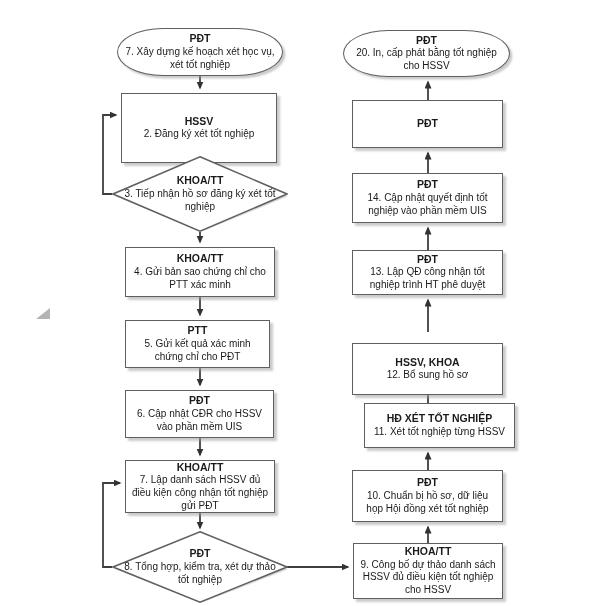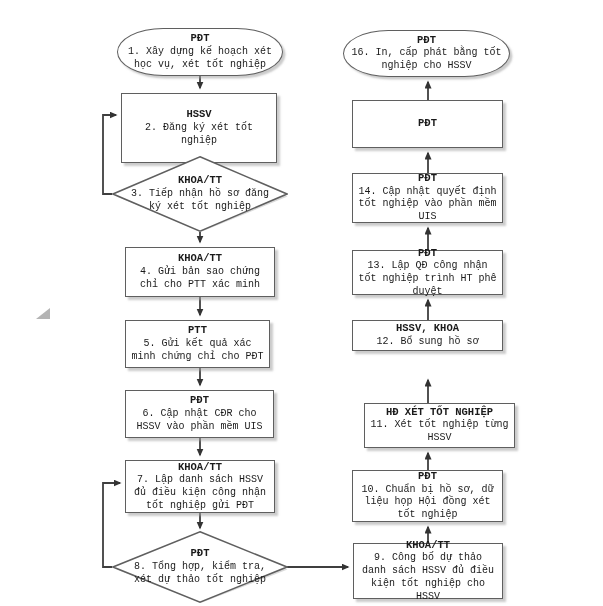--- a/index.html
+++ b/index.html
@@ -1,18 +1,18 @@
 <!DOCTYPE html>
 <html><head>
 <meta charset="utf-8">
 <style>
   html,body{margin:0;padding:0;background:#ffffff;}
   .canvas{
     position:relative;width:603px;height:606px;background:#ffffff;
-    font-family:Liberation Mono, monospace;color:#1a1a1a;overflow:hidden;
+    font-family:Liberation Sans, sans-serif;color:#1a1a1a;overflow:hidden;
   }
   .connectors{position:absolute;left:0;top:0;width:603px;height:606px;pointer-events:none;}
   .node{
     position:absolute;box-sizing:border-box;display:flex;flex-direction:column;
     justify-content:center;align-items:center;text-align:center;
     font-size:10px;line-height:1.28;padding:2px 5px;
   }
   .rect{
     background:#ffffff;border:1.5px solid #5f5f5f;
     box-shadow:2.5px 2.5px 2px rgba(160,160,160,.55);
@@ -67,21 +67,21 @@
       <path d="M428,100 L428,82" marker-end="url(#ah)"></path>
     </g>
   </svg>
 
   <svg class="artifact-triangle" width="15" height="12">
     <polygon points="14,0 14,11 0,11" fill="#b4b4b4"></polygon>
   </svg>
 
   <div class="node oval" style="left:117px;top:28px;width:166px;height:48px">
     <span class="hdr">PĐT</span>
-    <span class="lbl">1. Xây dựng kế hoạch xét học vụ, xét tốt nghiệp</span>
+    <span class="lbl">7. Xây dựng kế hoạch xét học vụ, xét tốt nghiệp</span>
   </div>
 
   <div class="node rect" style="left:121px;top:93px;width:156px;height:70px">
     <span class="hdr">HSSV</span>
     <span class="lbl">2. Đăng ký xét tốt nghiệp</span>
   </div>
 
   <div class="node diamond" style="left:112px;top:156px;width:176px;height:76px">
     <svg class="dshape" viewBox="0 0 176 76" preserveAspectRatio="none">
       <polygon points="90,2.5 175.5,40.5 90,75.5 4.5,40.5" fill="#bbbbbb" opacity="0.55"></polygon>
@@ -132,37 +132,37 @@
   <div class="node rect" style="left:352px;top:470px;width:151px;height:52px">
     <span class="hdr">PĐT</span>
     <span class="lbl">10. Chuẩn bị hồ sơ, dữ liệu họp Hội đồng xét tốt nghiệp</span>
   </div>
 
   <div class="node rect" style="left:364px;top:403px;width:151px;height:45px">
     <span class="hdr">HĐ XÉT TỐT NGHIỆP</span>
     <span class="lbl">11. Xét tốt nghiệp từng HSSV</span>
   </div>
 
-  <div class="node rect" style="left:352px;top:320px;width:151px;height:31px">
+  <div class="node rect" style="left:352px;top:343px;width:151px;height:52px">
     <span class="hdr">HSSV, KHOA</span>
     <span class="lbl">12. Bổ sung hồ sơ</span>
   </div>
 
   <div class="node rect" style="left:352px;top:250px;width:151px;height:45px">
     <span class="hdr">PĐT</span>
     <span class="lbl">13. Lập QĐ công nhận tốt nghiệp trình HT phê duyệt</span>
   </div>
 
   <div class="node rect" style="left:352px;top:173px;width:151px;height:50px">
     <span class="hdr">PĐT</span>
     <span class="lbl">14. Cập nhật quyết định tốt nghiệp vào phần mềm UIS</span>
   </div>
 
   <div class="node rect" style="left:352px;top:100px;width:151px;height:48px">
     <span class="hdr">PĐT</span>
   </div>
 
   <div class="node oval" style="left:343px;top:30px;width:167px;height:47px">
     <span class="hdr">PĐT</span>
-    <span class="lbl">16. In, cấp phát bằng tốt nghiệp cho HSSV</span>
+    <span class="lbl">20. In, cấp phát bằng tốt nghiệp cho HSSV</span>
   </div>
 
 </div>
 
 </body></html>

